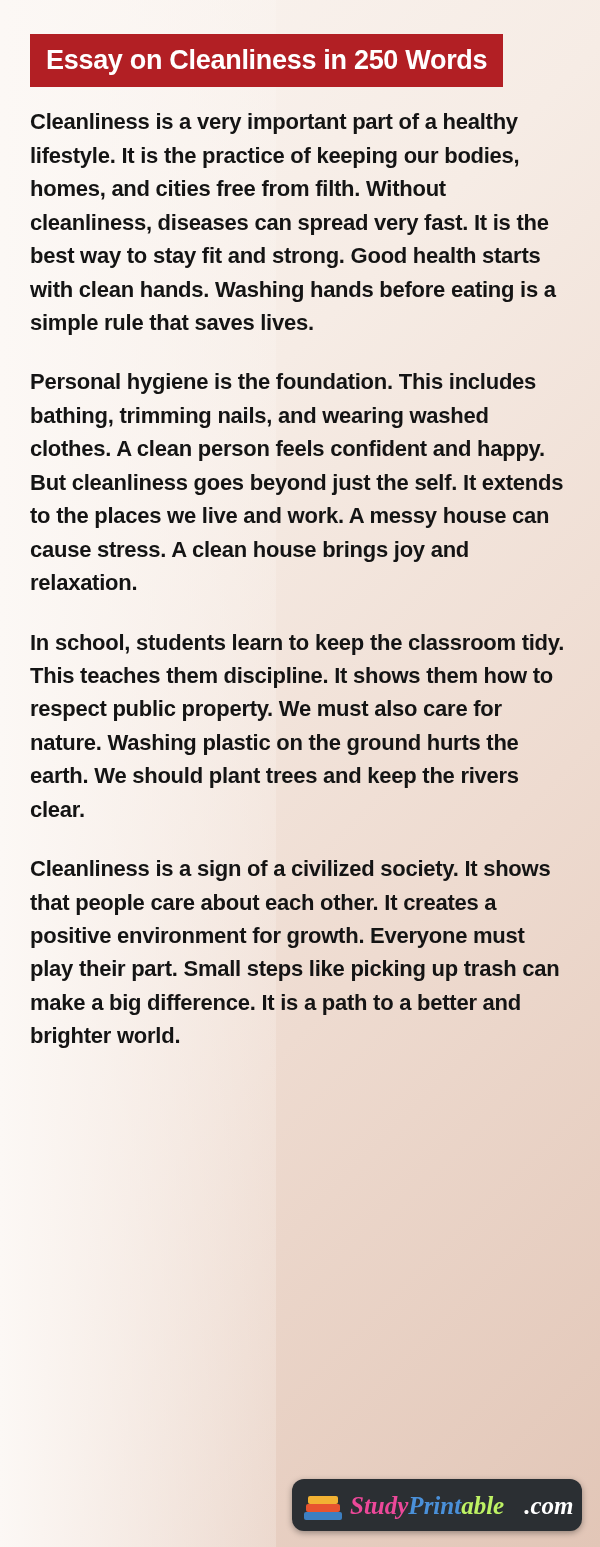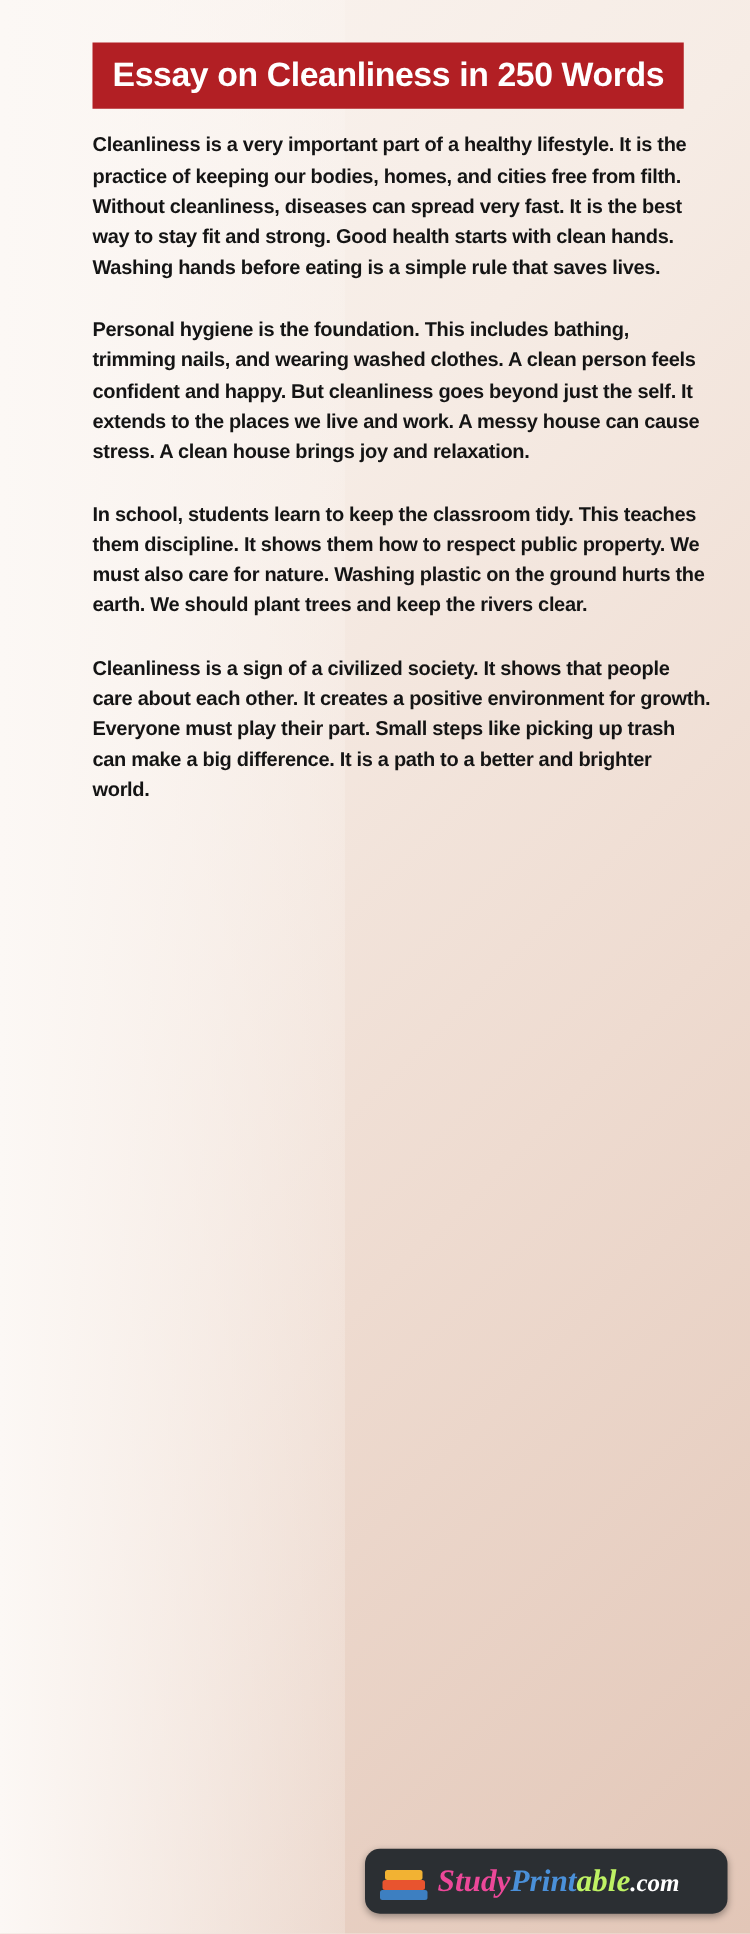--- a/index.html
+++ b/index.html
@@ -25,40 +25,39 @@
     content: "";
     position: absolute;
     left: 0; top: 0; bottom: 0;
     width: 46%;
     background: linear-gradient(90deg, #fcf8f5 0%, rgba(252,248,245,0.25) 100%);
     pointer-events: none;
   }
   .content {
     position: relative;
     padding: 34px 30px 0 30px;
-    margin-left: 44px;
   }
   .title-bar {
     display: inline-block;
     background: #b21f24;
     color: #ffffff;
     font-family: "Liberation Sans", sans-serif;
     font-weight: bold;
     font-size: 27px;
     line-height: 1.2;
     letter-spacing: -0.3px;
     padding: 10px 16px 11px 16px;
     margin: 0 0 18px 0;
     white-space: nowrap;
   }
   .para {
     color: #141414;
     font-family: "Liberation Sans", sans-serif;
     font-weight: bold;
-    font-size: 16px;
+    font-size: 22px;
     line-height: 1.52;
     letter-spacing: -0.25px;
     margin: 0 0 26px 0;
     text-align: left;
   }
   .para:last-of-type {
     margin-bottom: 0;
   }
   
   .logo {
@@ -94,21 +93,21 @@
     font-family: "Liberation Serif", serif;
     font-weight: bold;
     font-style: italic;
     font-size: 25px;
     line-height: 1;
     white-space: nowrap;
   }
   .lt-study { color: #ec4899; }
   .lt-print { color: #4a90d9; font-family: Liberation Serif, serif; }
   .lt-able  { color: #bef264; }
-  .lt-dot   { color: #ffffff; font-size: 20px; }
+  .lt-dot   { color: #ffffff; font-size: 25px; margin-left: 20px; }
 </style>
 </head>
 <body>
 
 <div class="page">
   <div class="content">
 
     <h1 class="title-bar">Essay on Cleanliness in 250 Words</h1>
 
     <p class="para">Cleanliness is a very important part of a healthy lifestyle. It is the practice of keeping our bodies, homes, and cities free from filth. Without cleanliness, diseases can spread very fast. It is the best way to stay fit and strong. Good health starts with clean hands. Washing hands before eating is a simple rule that saves lives.</p>

